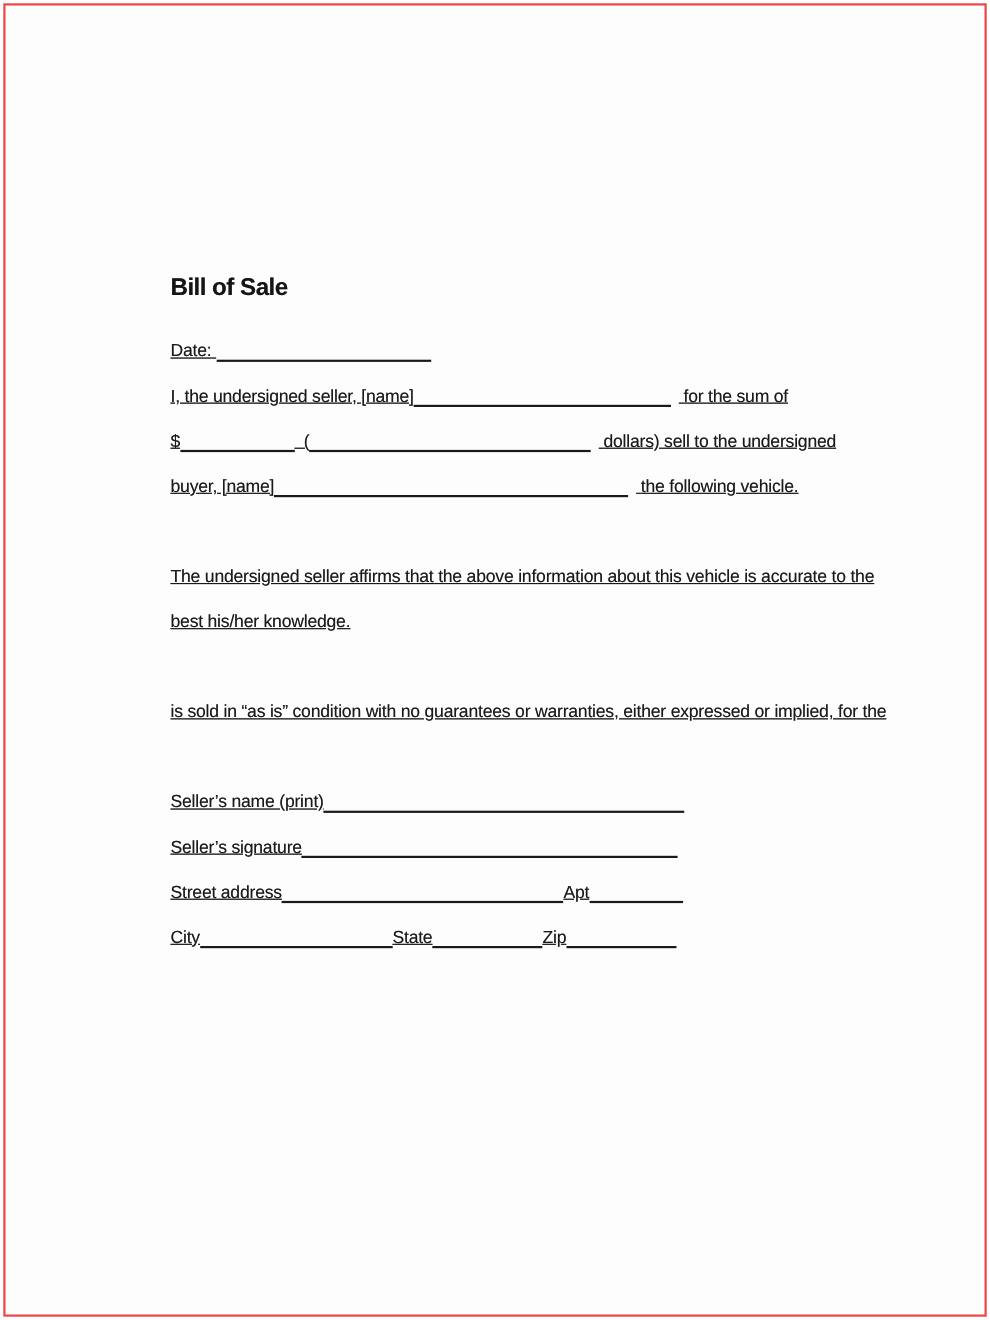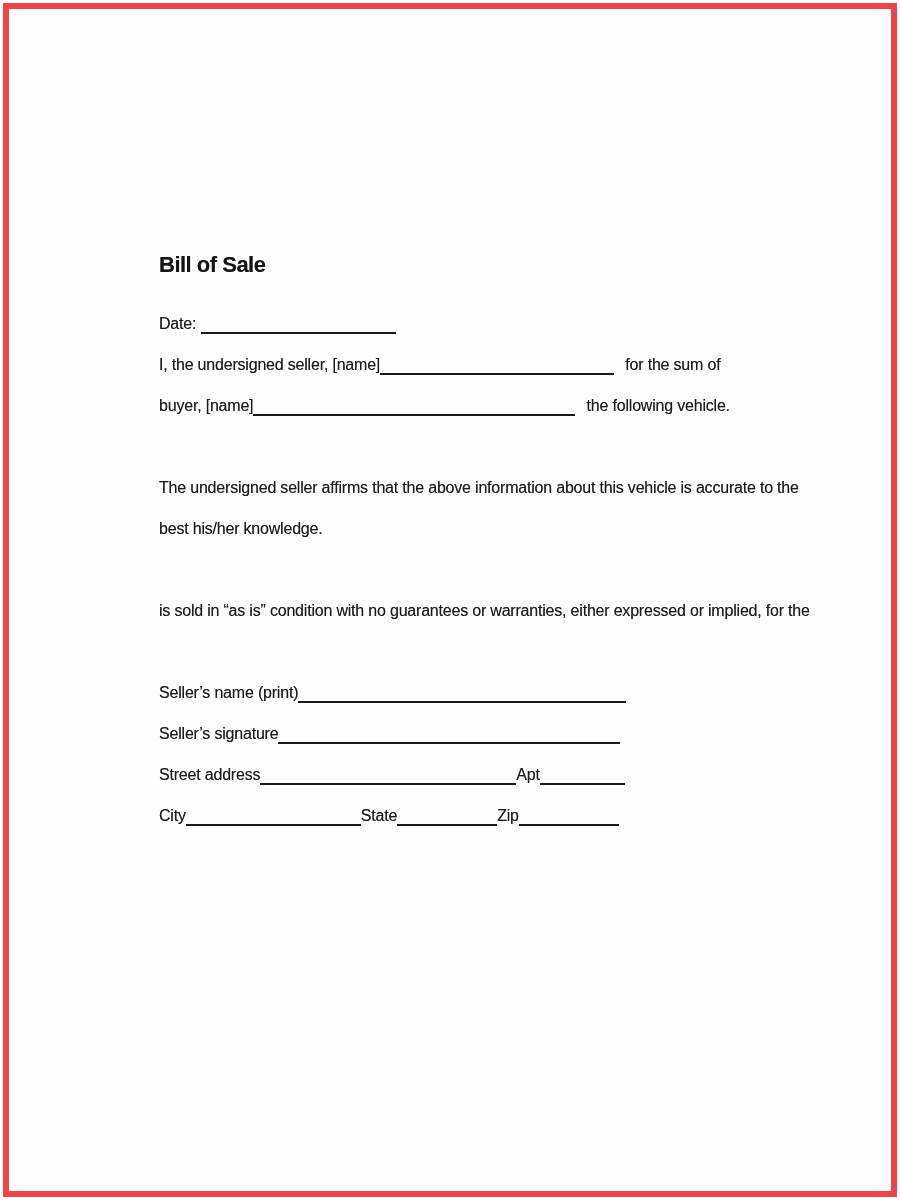--- a/index.html
+++ b/index.html
@@ -5,42 +5,42 @@
   html, body {
     margin: 0;
     padding: 0;
     background: #ffffff;
   }
   .sheet {
     box-sizing: border-box;
     width: 894px;
     height: 1194px;
     margin: 3px;
-    border: 6px solid #ef4444;
+    border: 2px solid #ef4444;
     background: #fdfdfd;
     overflow: hidden;
   }
   .doc {
     box-sizing: border-box;
     padding: 242px 60px 0 150px;
     color: #1a1a1a;
     font-family: "Liberation Sans", sans-serif;
     font-size: 16px;
     letter-spacing: -0.2px;
     text-shadow: 0 0 0.5px rgba(0,0,0,0.5);
   }
   h1.title {
     margin: 0;
     font-size: 22px;
     line-height: 28px;
     font-weight: bold;
     letter-spacing: -0.5px;
     color: #151515;
   }
-  .block { margin-top: 41px; }
+  .block { margin-top: 41px; text-decoration: underline; }
   .block.first { margin-top: 24px; }
   .line {
     line-height: 41px;
     white-space: nowrap;
   }
   .blank {
     display: inline-block;
     height: 14px;
     border-bottom: 2px solid #1a1a1a;
     margin-bottom: -5px;
@@ -57,20 +57,25 @@
     <h1 class="title">Bill of Sale</h1>
 
     <div class="block first">
       <div class="line">
         <span>Date:</span>
         <span class="blank" style="width:195px"></span>
       </div>
       <div class="line">
         <span>I, the undersigned seller, [name]</span><span class="blank gap-r" style="width:234px"></span>
         <span>for the sum of</span>
+      </div>
+      <div class="line">
+        <span>$</span><span class="blank" style="width:104px"></span>
+        &nbsp;<span>(</span><span class="blank gap-r" style="width:256px"></span>
+        <span>dollars) sell to the undersigned</span>
       </div>
       <div class="line">
         <span>buyer, [name]</span><span class="blank gap-r" style="width:322px"></span>
         <span>the following vehicle.</span>
       </div>
     </div>
 
     <div class="block">
     </div>
 

